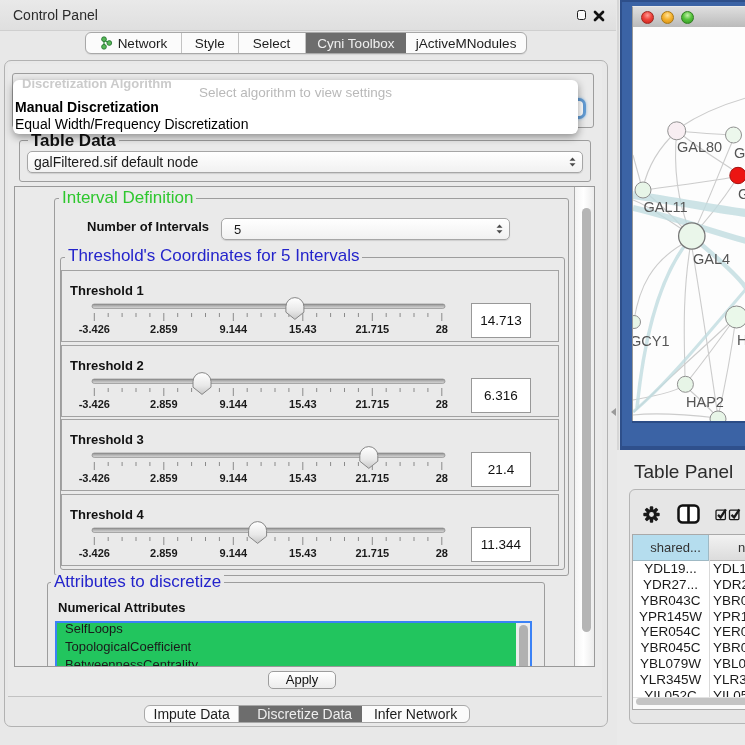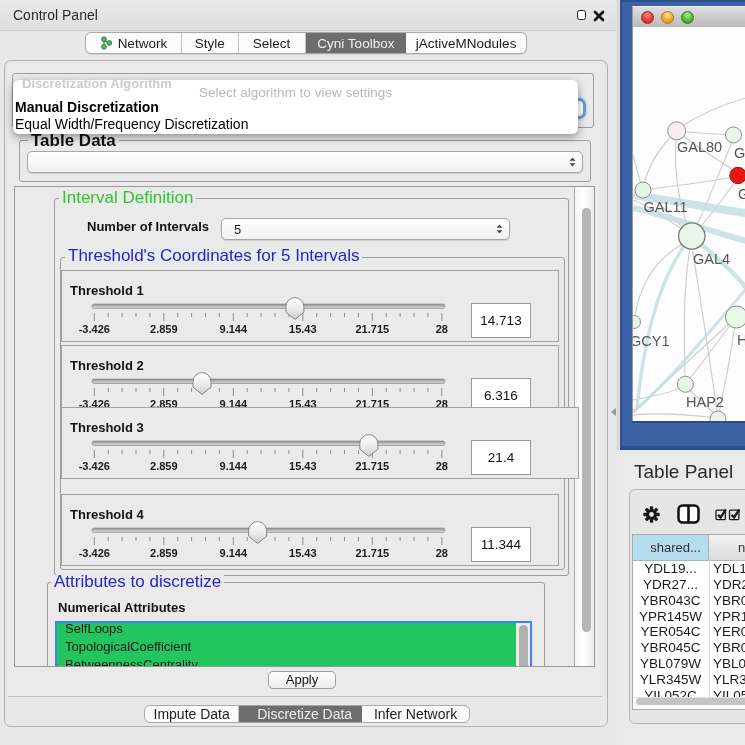--- a/index.html
+++ b/index.html
@@ -164,20 +164,21 @@
   <div class="tabseg" style="width:120px;border-right:none;">jActiveMNodules</div>
 </div>
 
 <div class="grpborder" style="left:12px;top:73px;width:580px;height:53px;"></div>
 
 <div class="abs" style="left:30px;top:98px;width:550px;height:15px;border:3px solid #639cd4;border-radius:7px;background:#fff;box-shadow:0 0 3px #86b6e2;"></div>
 
 <div class="grpborder" style="left:19px;top:140px;width:570px;height:40px;"></div>
 <div class="grptitle" style="left:28px;top:134px;color:#111;font-weight:600;">Table Data</div>
 <div class="combo" style="left:27px;top:151px;width:554px;height:20px;">
+  <span style="position:absolute;left:6px;top:2px;font-size:14px;">galFiltered.sif default node</span>
   <svg class="ar" width="7" height="10" viewBox="0 0 7 10">
       <path d="M0.5,3.8 L3.5,0.5 L6.5,3.8 Z M0.5,6.2 L3.5,9.5 L6.5,6.2 Z" fill="#4a4a4a"></path>
     </svg>
 </div>
 
 <div class="abs" style="left:14px;top:186px;width:579px;height:479px;border:1px solid #999;background:#eaeaea;overflow:hidden;">
   <div class="abs" style="right:0;top:0;width:19px;height:479px;background:linear-gradient(90deg,#f4f4f4,#ffffff 45%,#ececec);border-left:1px solid #ababab;"></div>
   <div class="abs" style="right:3.5px;top:21px;width:9px;height:424px;background:#b5b5b5;border-radius:4.5px;"></div>
 
   <div class="grpborder" style="left:39px;top:11px;width:513px;height:376px;"></div>
@@ -299,21 +300,21 @@
           <text x="101.8" y="62" text-anchor="middle">2.859</text>
           <text x="171.3" y="62" text-anchor="middle">9.144</text>
           <text x="240.8" y="62" text-anchor="middle">15.43</text>
           <text x="310.3" y="62" text-anchor="middle">21.715</text>
           <text x="379.8" y="62" text-anchor="middle">28</text>
         </g>
         <path d="M 131.0,35.6 A 9,9 0 0 1 149.0,35.6 L 149.0,41.2 L 140.0,48.4 L 131.0,41.2 Z" fill="url(#th140.0)" stroke="#868686" stroke-width="1"></path>
       </svg>
     <div class="valbox">6.316</div>
   </div>
-  <div class="thpanel" style="top:220px;padding-left:20px;">
+  <div class="thpanel" style="top:232px;">
     <div class="thlabel">Threshold 3</div>
     <svg class="abs" style="left:0;top:0;" width="496" height="70" viewBox="0 0 496 70">
         <defs>
           <linearGradient id="tg306.8" x1="0" y1="0" x2="0" y2="1">
             <stop offset="0" stop-color="#8f8f8f"></stop>
             <stop offset="0.5" stop-color="#b9b9b9"></stop>
             <stop offset="1" stop-color="#d9d9d9"></stop>
           </linearGradient>
           <linearGradient id="th306.8" x1="0" y1="0" x2="0" y2="1">
             <stop offset="0" stop-color="#ffffff"></stop>

